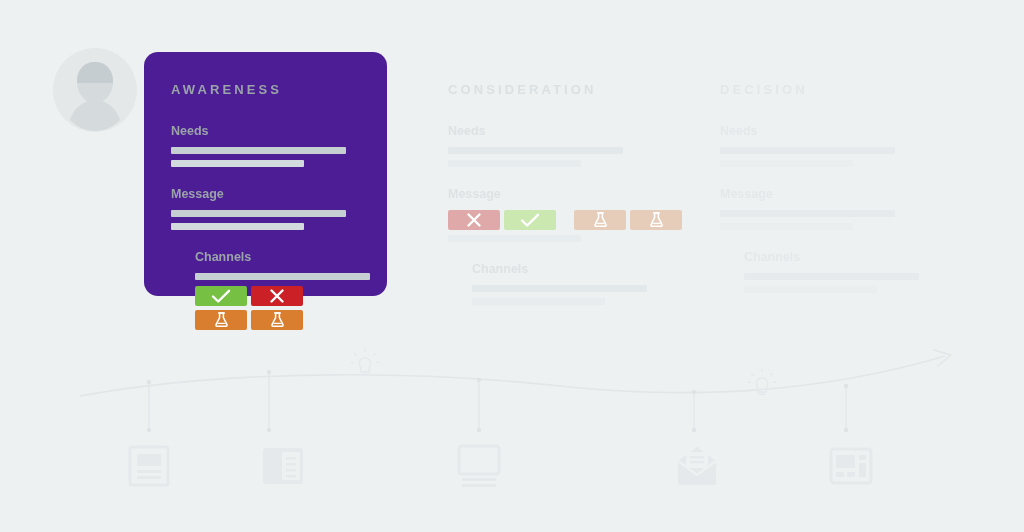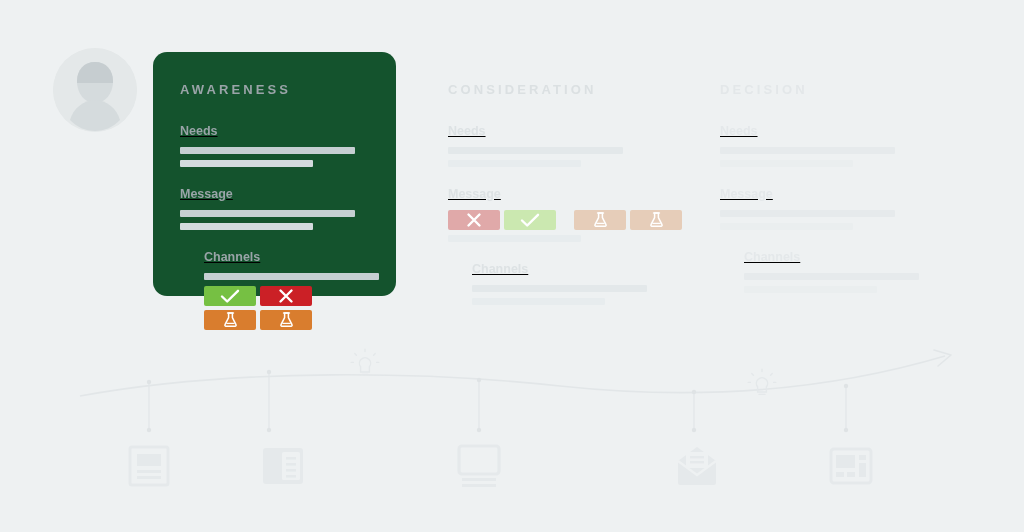--- a/index.html
+++ b/index.html
@@ -28,24 +28,24 @@
     overflow: hidden;
   }
   .avatar svg { display: block; }
 
   
   .stage-card {
     position: absolute;
     top: 52px;
   }
   .stage-card.active {
-    left: 153px;
+    left: 144px;
     width: 243px;
     height: 244px;
-    background: #14532d;
+    background: #4c1d95;
     border-radius: 14px;
     box-sizing: border-box;
     padding: 30px 27px 0 27px;
   }
   .stage-card.faded {
     box-sizing: border-box;
     padding: 30px 0 0 0;
   }
   .stage-card.col2 { left: 448px; width: 243px; height: 296px; }
   .stage-card.col3 { left: 720px; width: 243px; height: 296px; }
@@ -54,21 +54,21 @@
     font-size: 13px;
     font-weight: bold;
     letter-spacing: 3.1px;
     color: #9aa4a8;
     margin: 0 0 27px 0;
     white-space: nowrap;
   }
   .faded .stage-title { color: #dbe0e2; }
   .col3 .stage-title { color: #e3e7e9; }
 
-  .section { margin-bottom: 20px; text-decoration: underline; }
+  .section { margin-bottom: 20px; }
   .section:last-child { margin-bottom: 0; margin-left: 24px; }
   .section-label {
     font-size: 12.5px;
     font-weight: bold;
     color: #9aa4a8;
     margin: 0 0 9px 0;
   }
   .faded .section-label { color: #dde2e4; }
   .col3 .section-label { color: #e4e8ea; }
 

